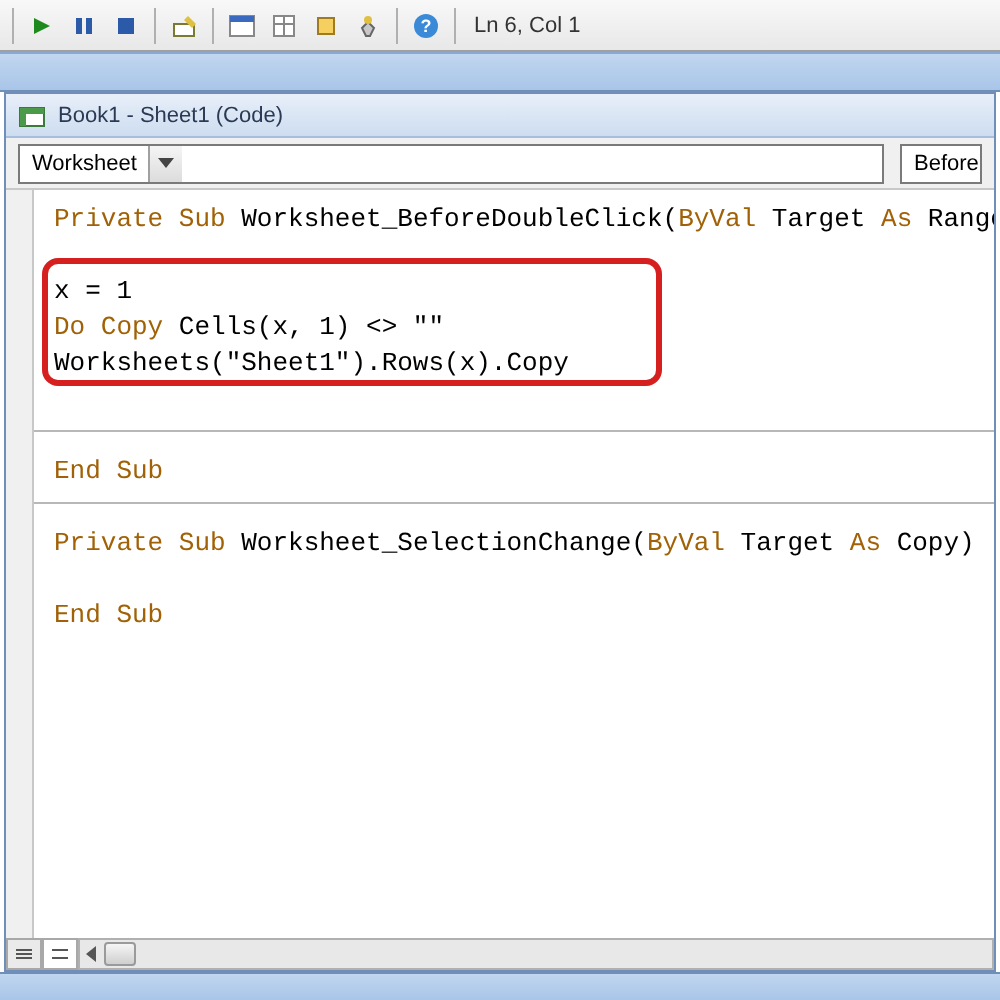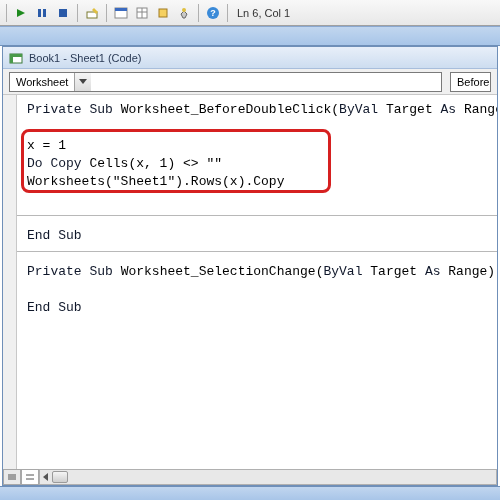--- a/index.html
+++ b/index.html
@@ -15,21 +15,21 @@
     .title-bar svg { flex: 0 0 auto; }
     .dropdown-row { height: 26px; background: #f0f0f0; display: flex; align-items: flex-start; padding: 3px 6px; gap: 8px; border-bottom: 1px solid #c8c8c8; }
     .combo { position: relative; background: #fff; border: 1px solid #7a7a7a; height: 20px; display: flex; align-items: center; }
     .combo.object { flex: 1; }
     .combo.proc { width: 41px; }
     .combo-text { padding: 0 6px; font-size: 11px; color: #000; white-space: nowrap; overflow: hidden; }
     .combo-btn { width: 17px; height: 18px; background: linear-gradient(#f5f5f5,#dcdcdc); border-left: 1px solid #a0a0a0; display: flex; align-items: center; justify-content: center; }
     .code-area { position: relative; height: 390px; background: #fff; overflow: hidden; }
     .margin-bar { position: absolute; top: 0; left: 0; width: 14px; height: 100%; background: #f0f0f0; border-right: 1px solid #c8c8c8; }
     .code-body { position: absolute; left: 14px; top: 0; right: 0; padding: 6px 10px; font-family: 'Courier New', monospace; font-size: 13px; line-height: 18px; white-space: pre; color: #000; }
-    .kw { color: #0f172a; }
+    .kw { color: #a16207; }
     .highlight-box { position: absolute; border: 3px solid #d62020; border-radius: 8px; pointer-events: none; }
     .hrule { position: absolute; left: 14px; right: 0; height: 1px; background: #b8b8b8; }
     .view-toggle { position: absolute; left: 0; bottom: 0; height: 16px; display: flex; }
     .vt-btn { width: 18px; height: 16px; background: #eaeaea; border: 1px solid #a8a8a8; display: flex; align-items: center; justify-content: center; }
     .hscroll-track { position: absolute; left: 36px; right: 0; bottom: 0; height: 16px; background: #e8e8e8; border: 1px solid #b0b0b0; }
     .hscroll-thumb { position: absolute; top: 1px; left: 12px; width: 16px; height: 12px; background: linear-gradient(#f5f5f5,#cfcfcf); border: 1px solid #9a9a9a; border-radius: 2px; }
     .hscroll-arrow { position: absolute; top: 0; width: 12px; height: 14px; display: flex; align-items: center; justify-content: center; }
     .bottom-gap { height: 14px; background: linear-gradient(#c1d6ef,#a8c5e8); border-top: 1px solid #6f8fb8; }
   </style>
 </head>
@@ -124,21 +124,21 @@
     <div class="margin-bar"></div>
     <div class="code-body"><span class="kw">Private Sub</span><span> Worksheet_BeforeDoubleClick(</span><span class="kw">ByVal</span><span> Target </span><span class="kw">As</span><span> Range,</span>
 <span></span>
 <span>x = 1</span>
 <span class="kw">Do Copy</span><span> Cells(x, 1) &lt;&gt; ""</span>
 <span>Worksheets("Sheet1").Rows(x).Copy</span>
 <span></span>
 <span></span>
 <span class="kw">End Sub</span>
 <span></span>
-<span class="kw">Private Sub</span><span> Worksheet_SelectionChange(</span><span class="kw">ByVal</span><span> Target </span><span class="kw">As</span><span> Range)</span>
+<span class="kw">Private Sub</span><span> Worksheet_SelectionChange(</span><span class="kw">ByVal</span><span> Target </span><span class="kw">As</span><span> Copy)</span>
 <span></span>
 <span class="kw">End Sub</span></div>
     <div class="highlight-box" style="left:18px; top:34px; width:310px; height:64px;"></div>
     <div class="hrule" style="top:120px;"></div>
     <div class="hrule" style="top:156px;"></div>
     <div class="view-toggle">
       <div class="vt-btn">
         <svg width="10" height="8">
             <line x1="1" y1="2" x2="9" y2="2" stroke="#555"></line>
             <line x1="1" y1="4" x2="9" y2="4" stroke="#555"></line>

